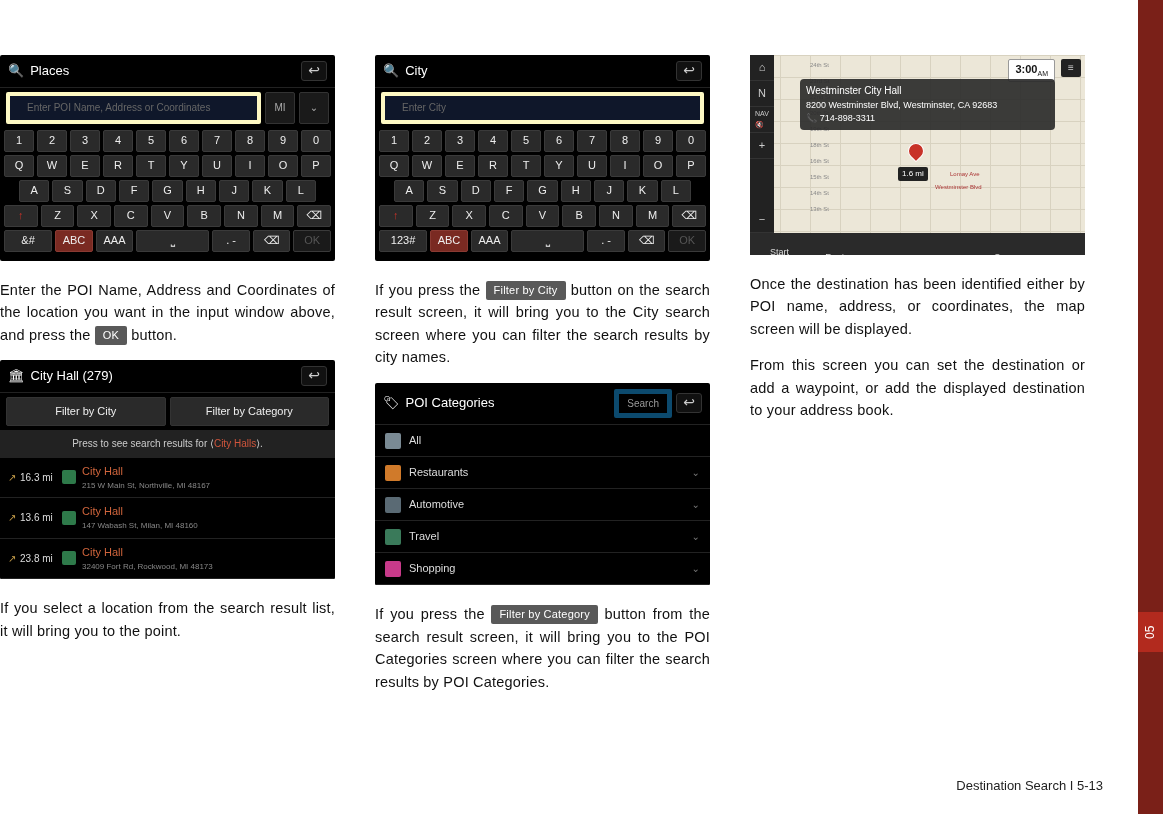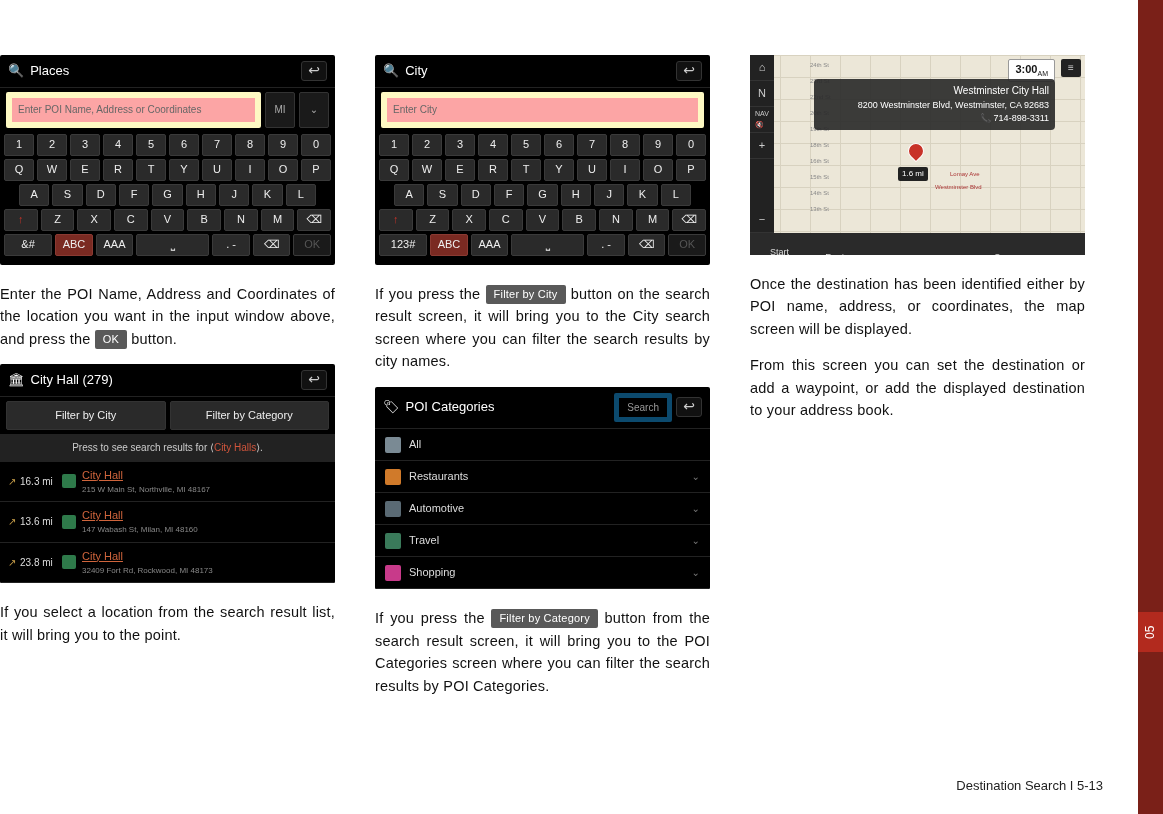--- a/index.html
+++ b/index.html
@@ -47,25 +47,25 @@
     font-size: 14px; color: #ccc;
     background: #111;
   }
   .input-row {
     display: flex;
     gap: 4px;
     padding: 4px 6px;
   }
   .input-box {
     flex: 1;
-    background: #fca5a5;
-    border: 6px solid #fef9c3;
+    background: #0f172a;
+    border: 4px solid #fef9c3;
     color: #666;
     font-size: 10px;
-    padding: 4px 6px;
+    padding: 4px 17px;
     border-radius: 2px;
   }
   .mi-box, .dd-box {
     width: 30px;
     background: #1a1a1a;
     border: 1px solid #333;
     color: #aaa;
     font-size: 10px;
     display: flex; align-items: center; justify-content: center;
     border-radius: 2px;
@@ -132,21 +132,21 @@
     color: #ddd;
   }
   .result-row .pin {
     width: 14px; height: 14px;
     background: #2e7a4a;
     border-radius: 2px;
     margin-right: 6px;
     display: inline-block;
   }
   .result-row .txt { flex: 1; }
-  .result-row .name { color: #d0653c; font-size: 11px; text-decoration: underline; }
+  .result-row .name { color: #d0653c; font-size: 11px; }
   .result-row .addr { color: #888; font-size: 8px; }
   .result-row .arr { color: #caa04a; font-size: 10px; width: 12px; }
   .cat-row {
     display: flex;
     align-items: center;
     padding: 7px 10px;
     border-bottom: 1px solid #222;
     background: #000;
     color: #ddd;
     font-size: 11px;
@@ -220,24 +220,24 @@
     top: 4px; right: 4px;
     width: 20px; height: 18px;
     background: #222;
     color: #ccc;
     font-size: 10px;
     display: flex; align-items: center; justify-content: center;
     border-radius: 2px;
   }
   .map-popup {
     position: absolute;
-    top: 24px; left: 64px; right: 30px;
+    top: 24px; left: 50px; right: 30px;
     background: rgba(40,40,40,0.9);
     color: #fff;
-    text-align: right;
+    text-align: left;
     font-size: 9px;
     padding: 4px 6px;
     border-radius: 4px;
   }
   .map-popup .t1 { font-size: 10px; }
   .map-pin {
     position: absolute;
     top: 88px; left: 155px;
     width: 20px; height: 20px;
   }

